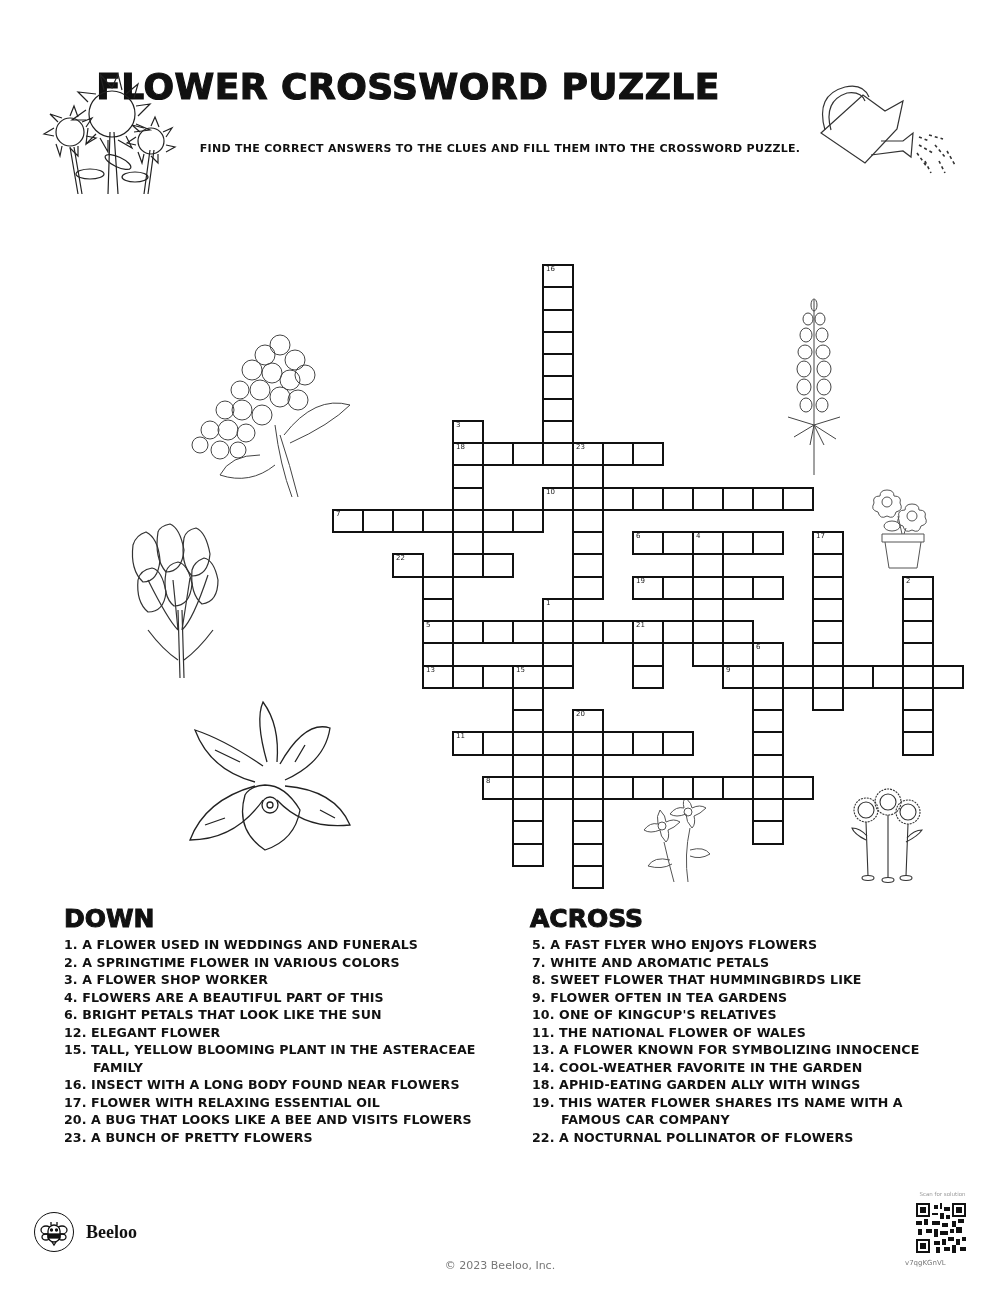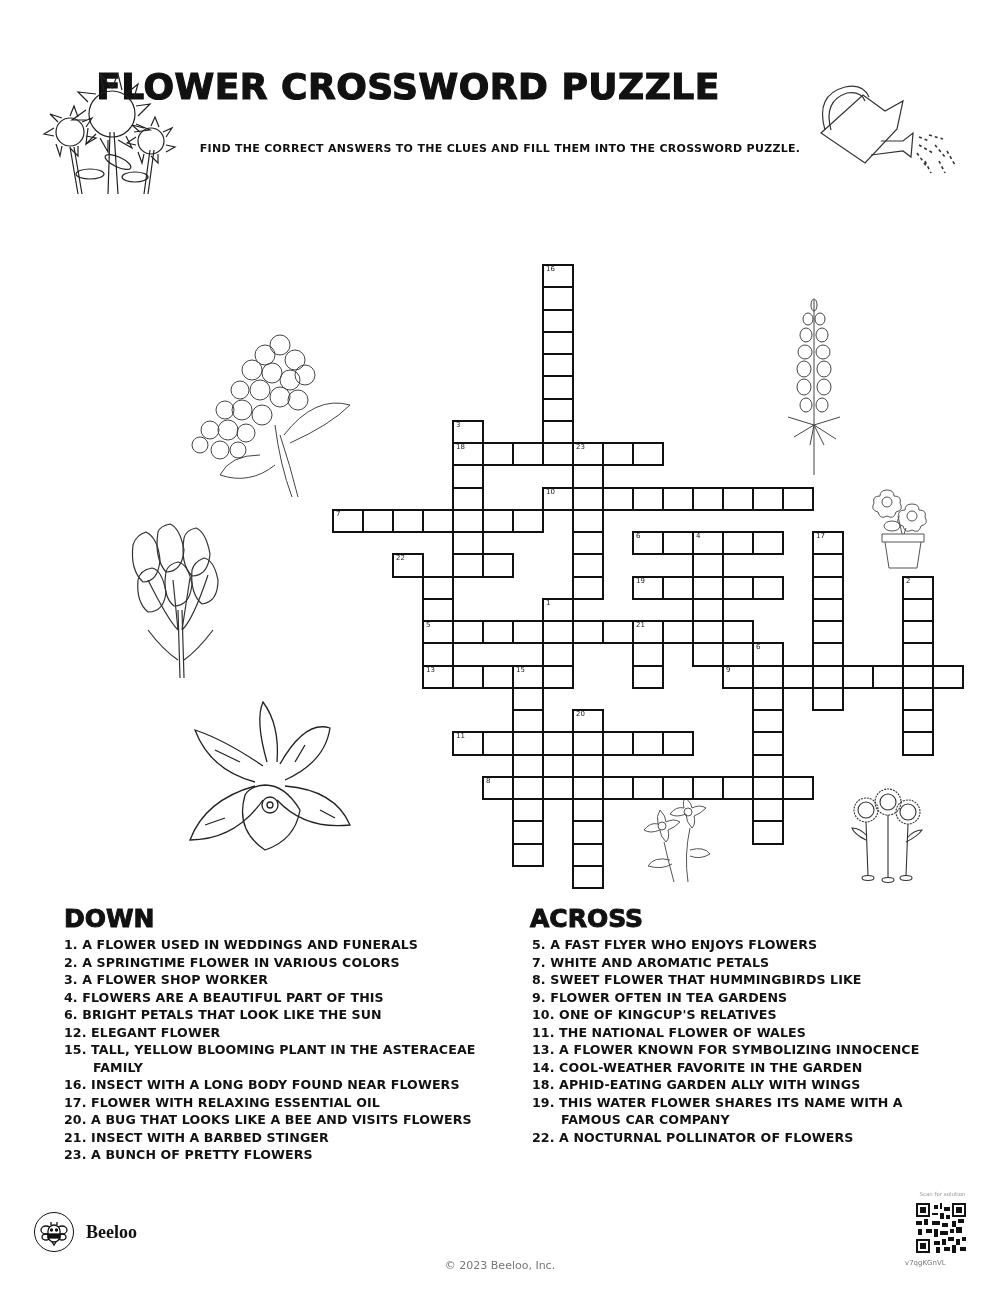--- a/index.html
+++ b/index.html
@@ -365,21 +365,20 @@
     <li>1. A FLOWER USED IN WEDDINGS AND FUNERALS</li>
     <li>2. A SPRINGTIME FLOWER IN VARIOUS COLORS</li>
     <li>3. A FLOWER SHOP WORKER</li>
     <li>4. FLOWERS ARE A BEAUTIFUL PART OF THIS</li>
     <li>6. BRIGHT PETALS THAT LOOK LIKE THE SUN</li>
     <li>12. ELEGANT FLOWER</li>
     <li class="wrap">15. TALL, YELLOW BLOOMING PLANT IN THE ASTERACEAE FAMILY</li>
     <li>16. INSECT WITH A LONG BODY FOUND NEAR FLOWERS</li>
     <li>17. FLOWER WITH RELAXING ESSENTIAL OIL</li>
     <li class="wrap">20. A BUG THAT LOOKS LIKE A BEE AND VISITS FLOWERS</li>
-    <li>21. INSECT WITH A BARBED STINGER</li>
     <li>23. A BUNCH OF PRETTY FLOWERS</li>
   </ul>
 
 <div class="clue-head" style="left:530px;top:904px">ACROSS</div>
 <ul class="clue-list" id="across-list" style="left:532px;top:936px;width:400px">
     <li>5. A FAST FLYER WHO ENJOYS FLOWERS</li>
     <li>7. WHITE AND AROMATIC PETALS</li>
     <li>8. SWEET FLOWER THAT HUMMINGBIRDS LIKE</li>
     <li>9. FLOWER OFTEN IN TEA GARDENS</li>
     <li>10. ONE OF KINGCUP'S RELATIVES</li>

